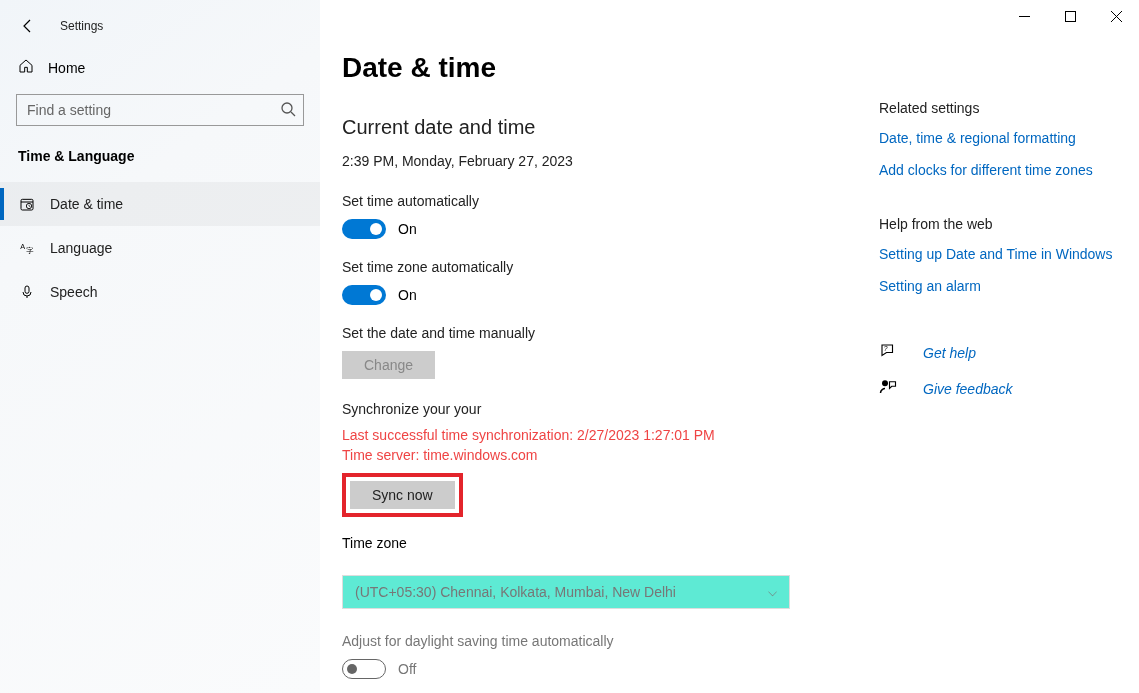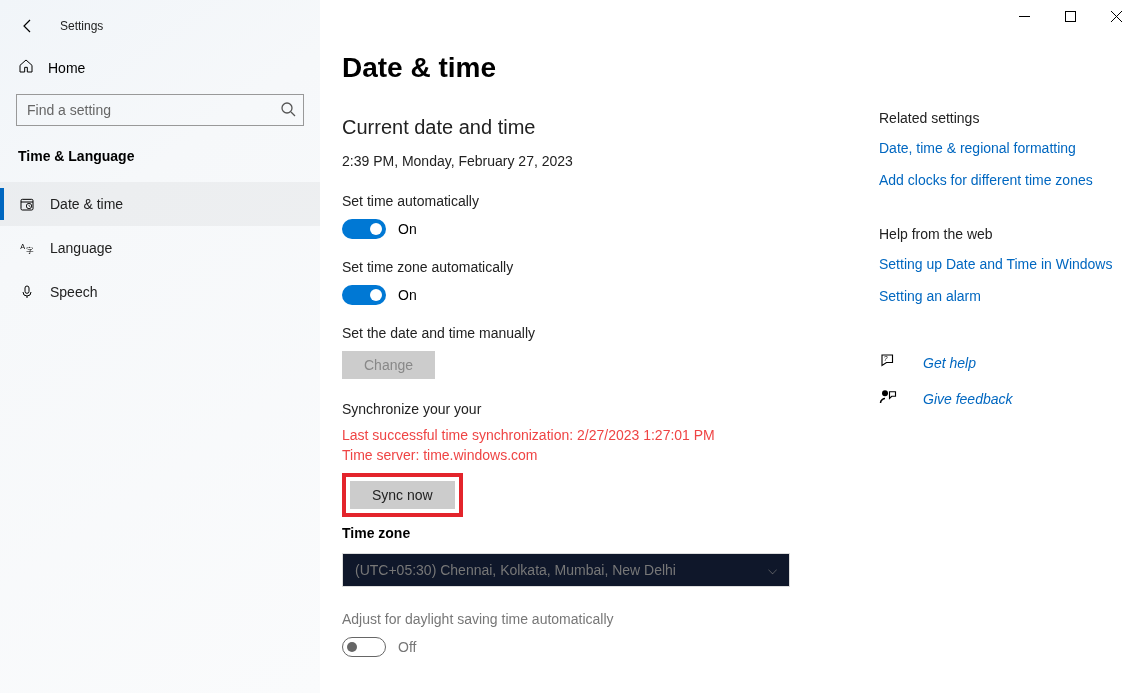--- a/index.html
+++ b/index.html
@@ -37,26 +37,26 @@
 .toggle.on::after { content:""; position:absolute; width:12px; height:12px; background:#fff; border-radius:50%; top:4px; right:4px; }
 .toggle.off { background:#fff; border:1px solid #666; }
 .toggle.off::after { content:""; position:absolute; width:10px; height:10px; background:#666; border-radius:50%; top:4px; left:4px; }
 .toggle-label { font-size:14px; }
 .gray-text { color:#777; }
 .btn { background:#ccc; color:#222; border:none; font-size:14px; padding:6px 22px; cursor:pointer; }
 .btn.disabled { color:#888; cursor:default; }
 .sync-highlight { border:4px solid #e3242b; display:inline-block; padding:4px; }
 .sync-section { margin-top:22px; }
 .sync-section .line { font-size:14px; color:#ef4444; margin-bottom:4px; }
-.dd { margin-top:12px; width:448px; height:34px; background:#0f172a; border:1px solid #ddd; display:flex; align-items:center; justify-content:space-between; padding:0 12px; font-size:14px; color:#777; cursor:pointer; }
+.dd { margin-top:24px; width:448px; height:34px; background:#5eead4; border:1px solid #ddd; display:flex; align-items:center; justify-content:space-between; padding:0 12px; font-size:14px; color:#777; cursor:pointer; }
 .dd .chev { color:#777; font-size:12px; }
-.subtitle-sm { font-size:14px; margin-top:8px; margin-bottom:12px;font-weight:bold; }
-
-
-.right-col { position:absolute; right:0; top:10px; width:260px; padding-top:100px; padding-right:16px; }
+.subtitle-sm { font-size:14px; margin-top:18px; margin-bottom:12px; }
+
+
+.right-col { position:absolute; right:0; top:0; width:260px; padding-top:100px; padding-right:16px; }
 .right-heading { font-size:14px; color:#222; margin-bottom:14px; }
 .link { color:#0067c0; font-size:14px; display:block; margin-bottom:16px; cursor:pointer; }
 .help-row { display:flex; align-items:center; gap:26px; margin-bottom:14px;font-style:italic; }
 .help-row .ic { width:18px; color:#222; }
 
 
 .win-controls { position:absolute; top:0; right:0; display:flex; }
 .win-btn { width:46px; height:32px; display:flex; align-items:center; justify-content:center; cursor:pointer; color:#222; }
 .win-btn svg { width:11px; height:11px; }
 </style>

